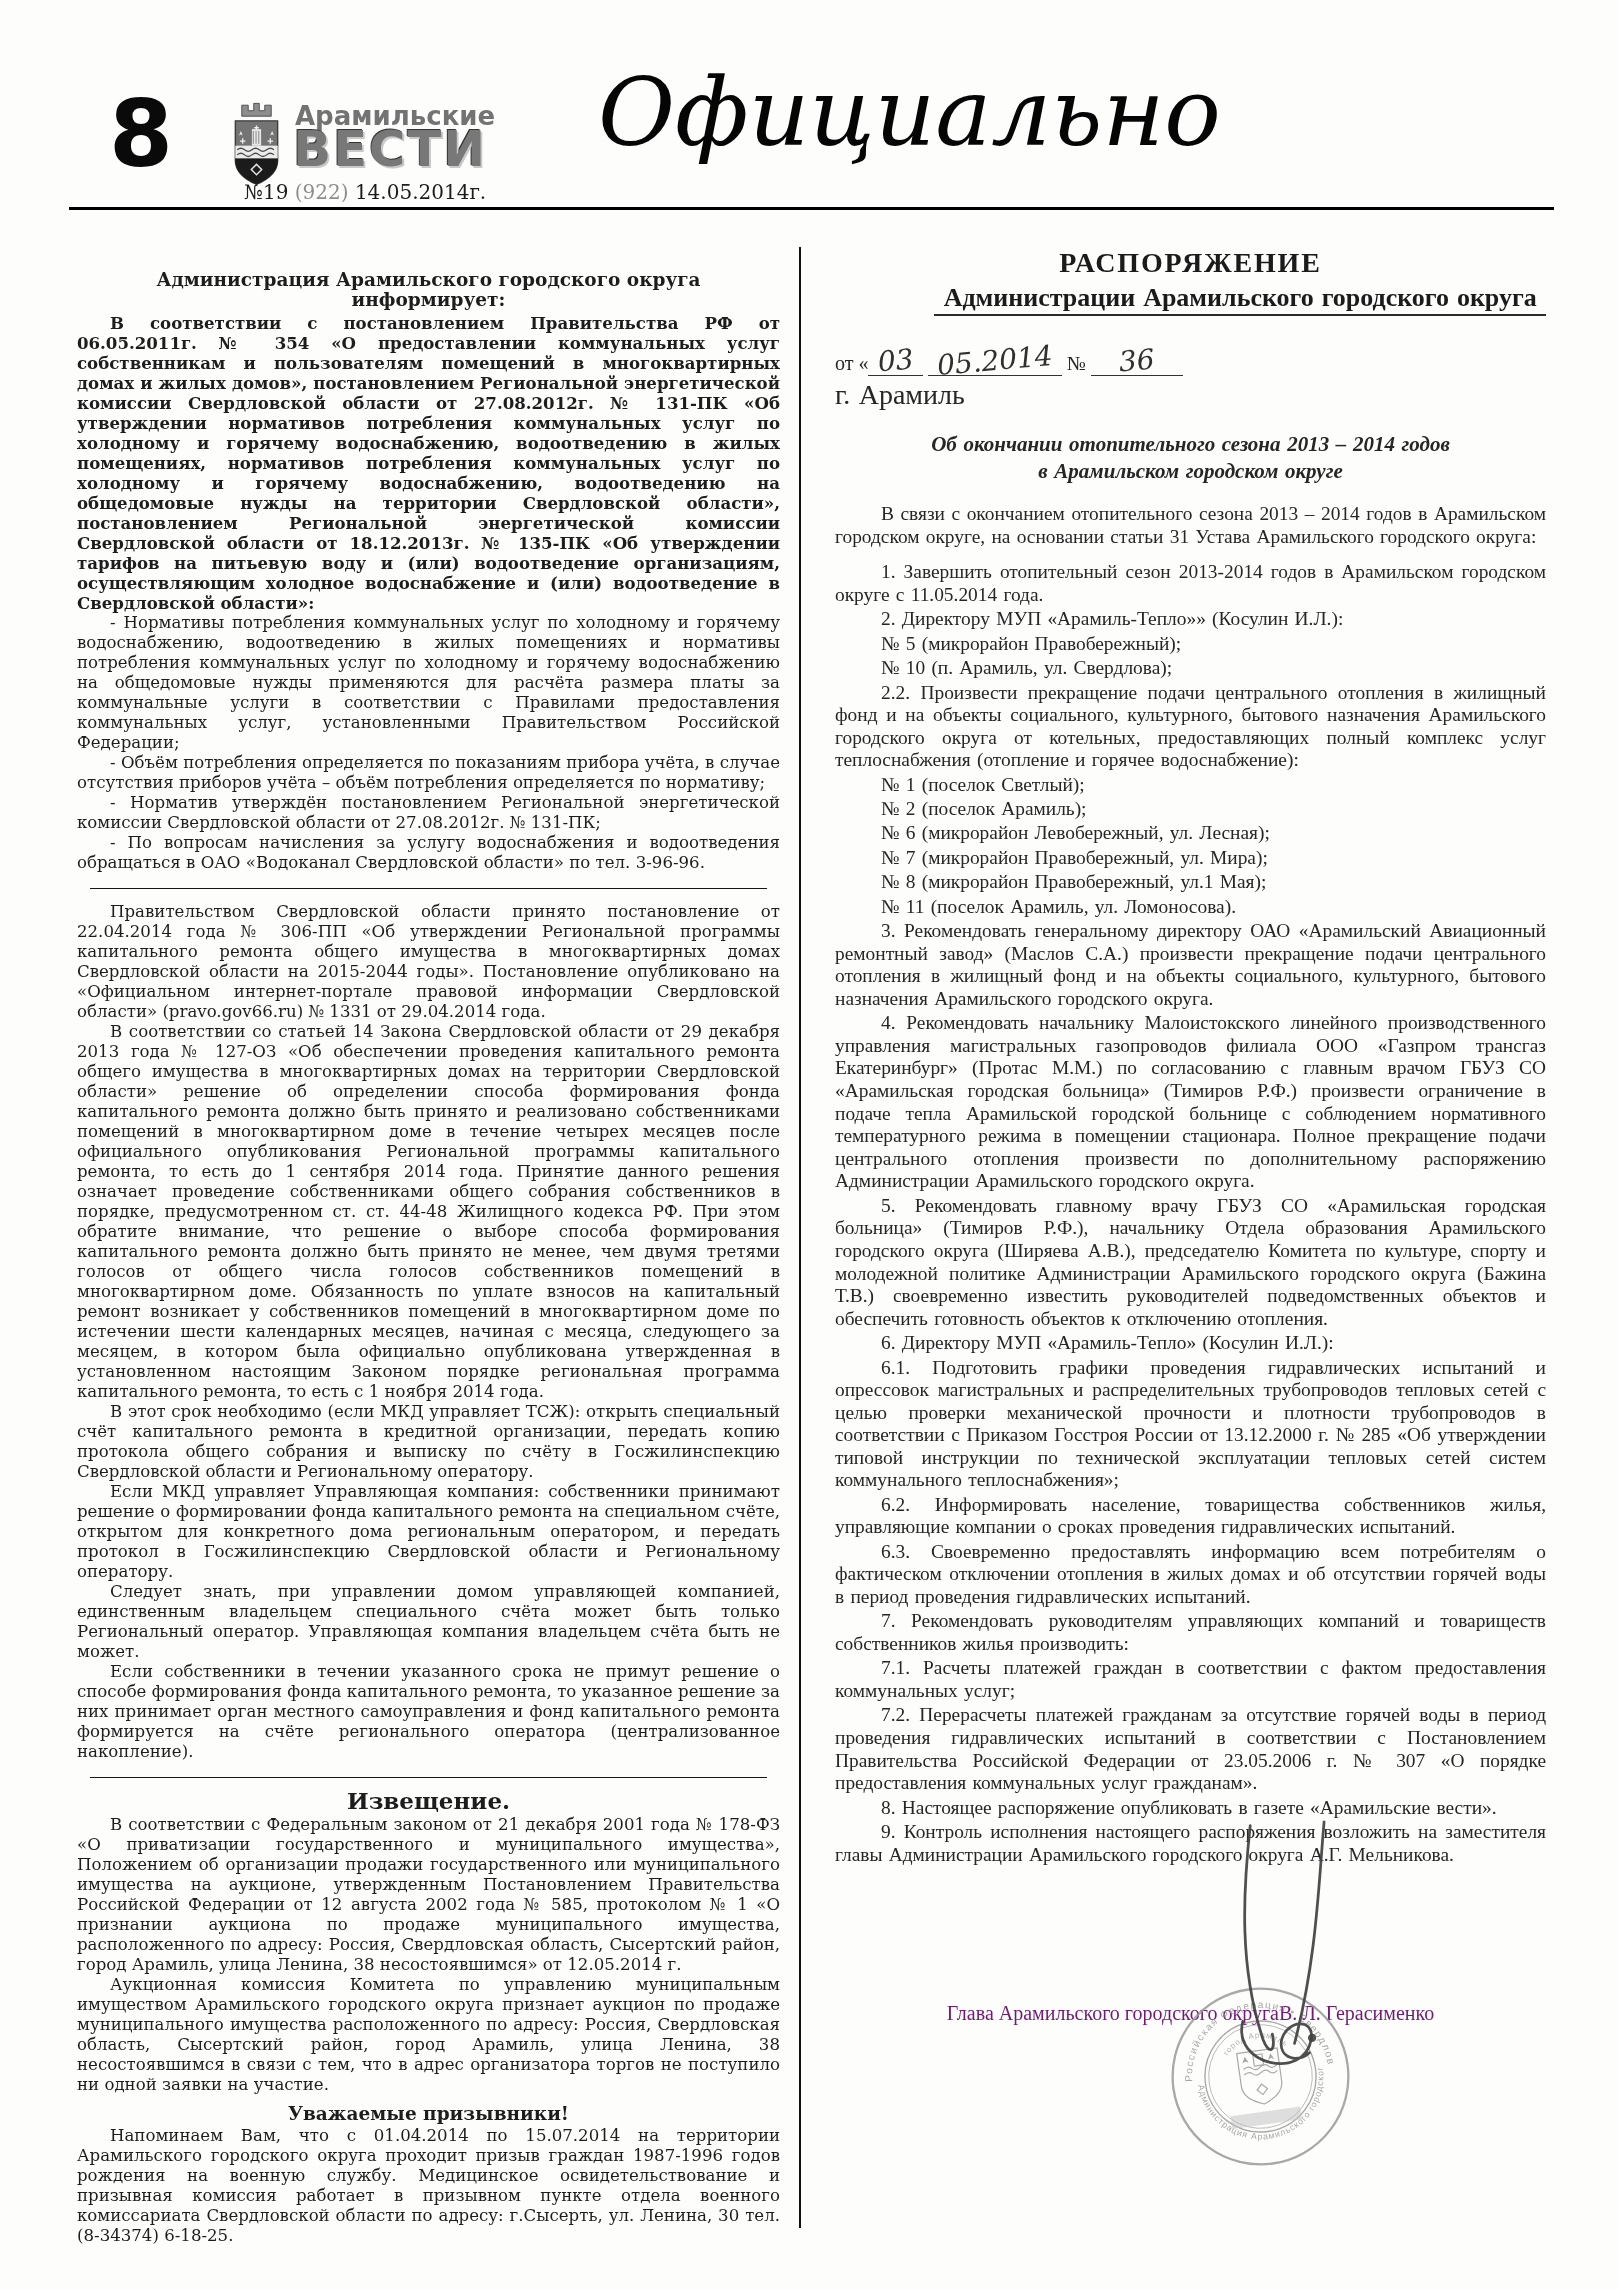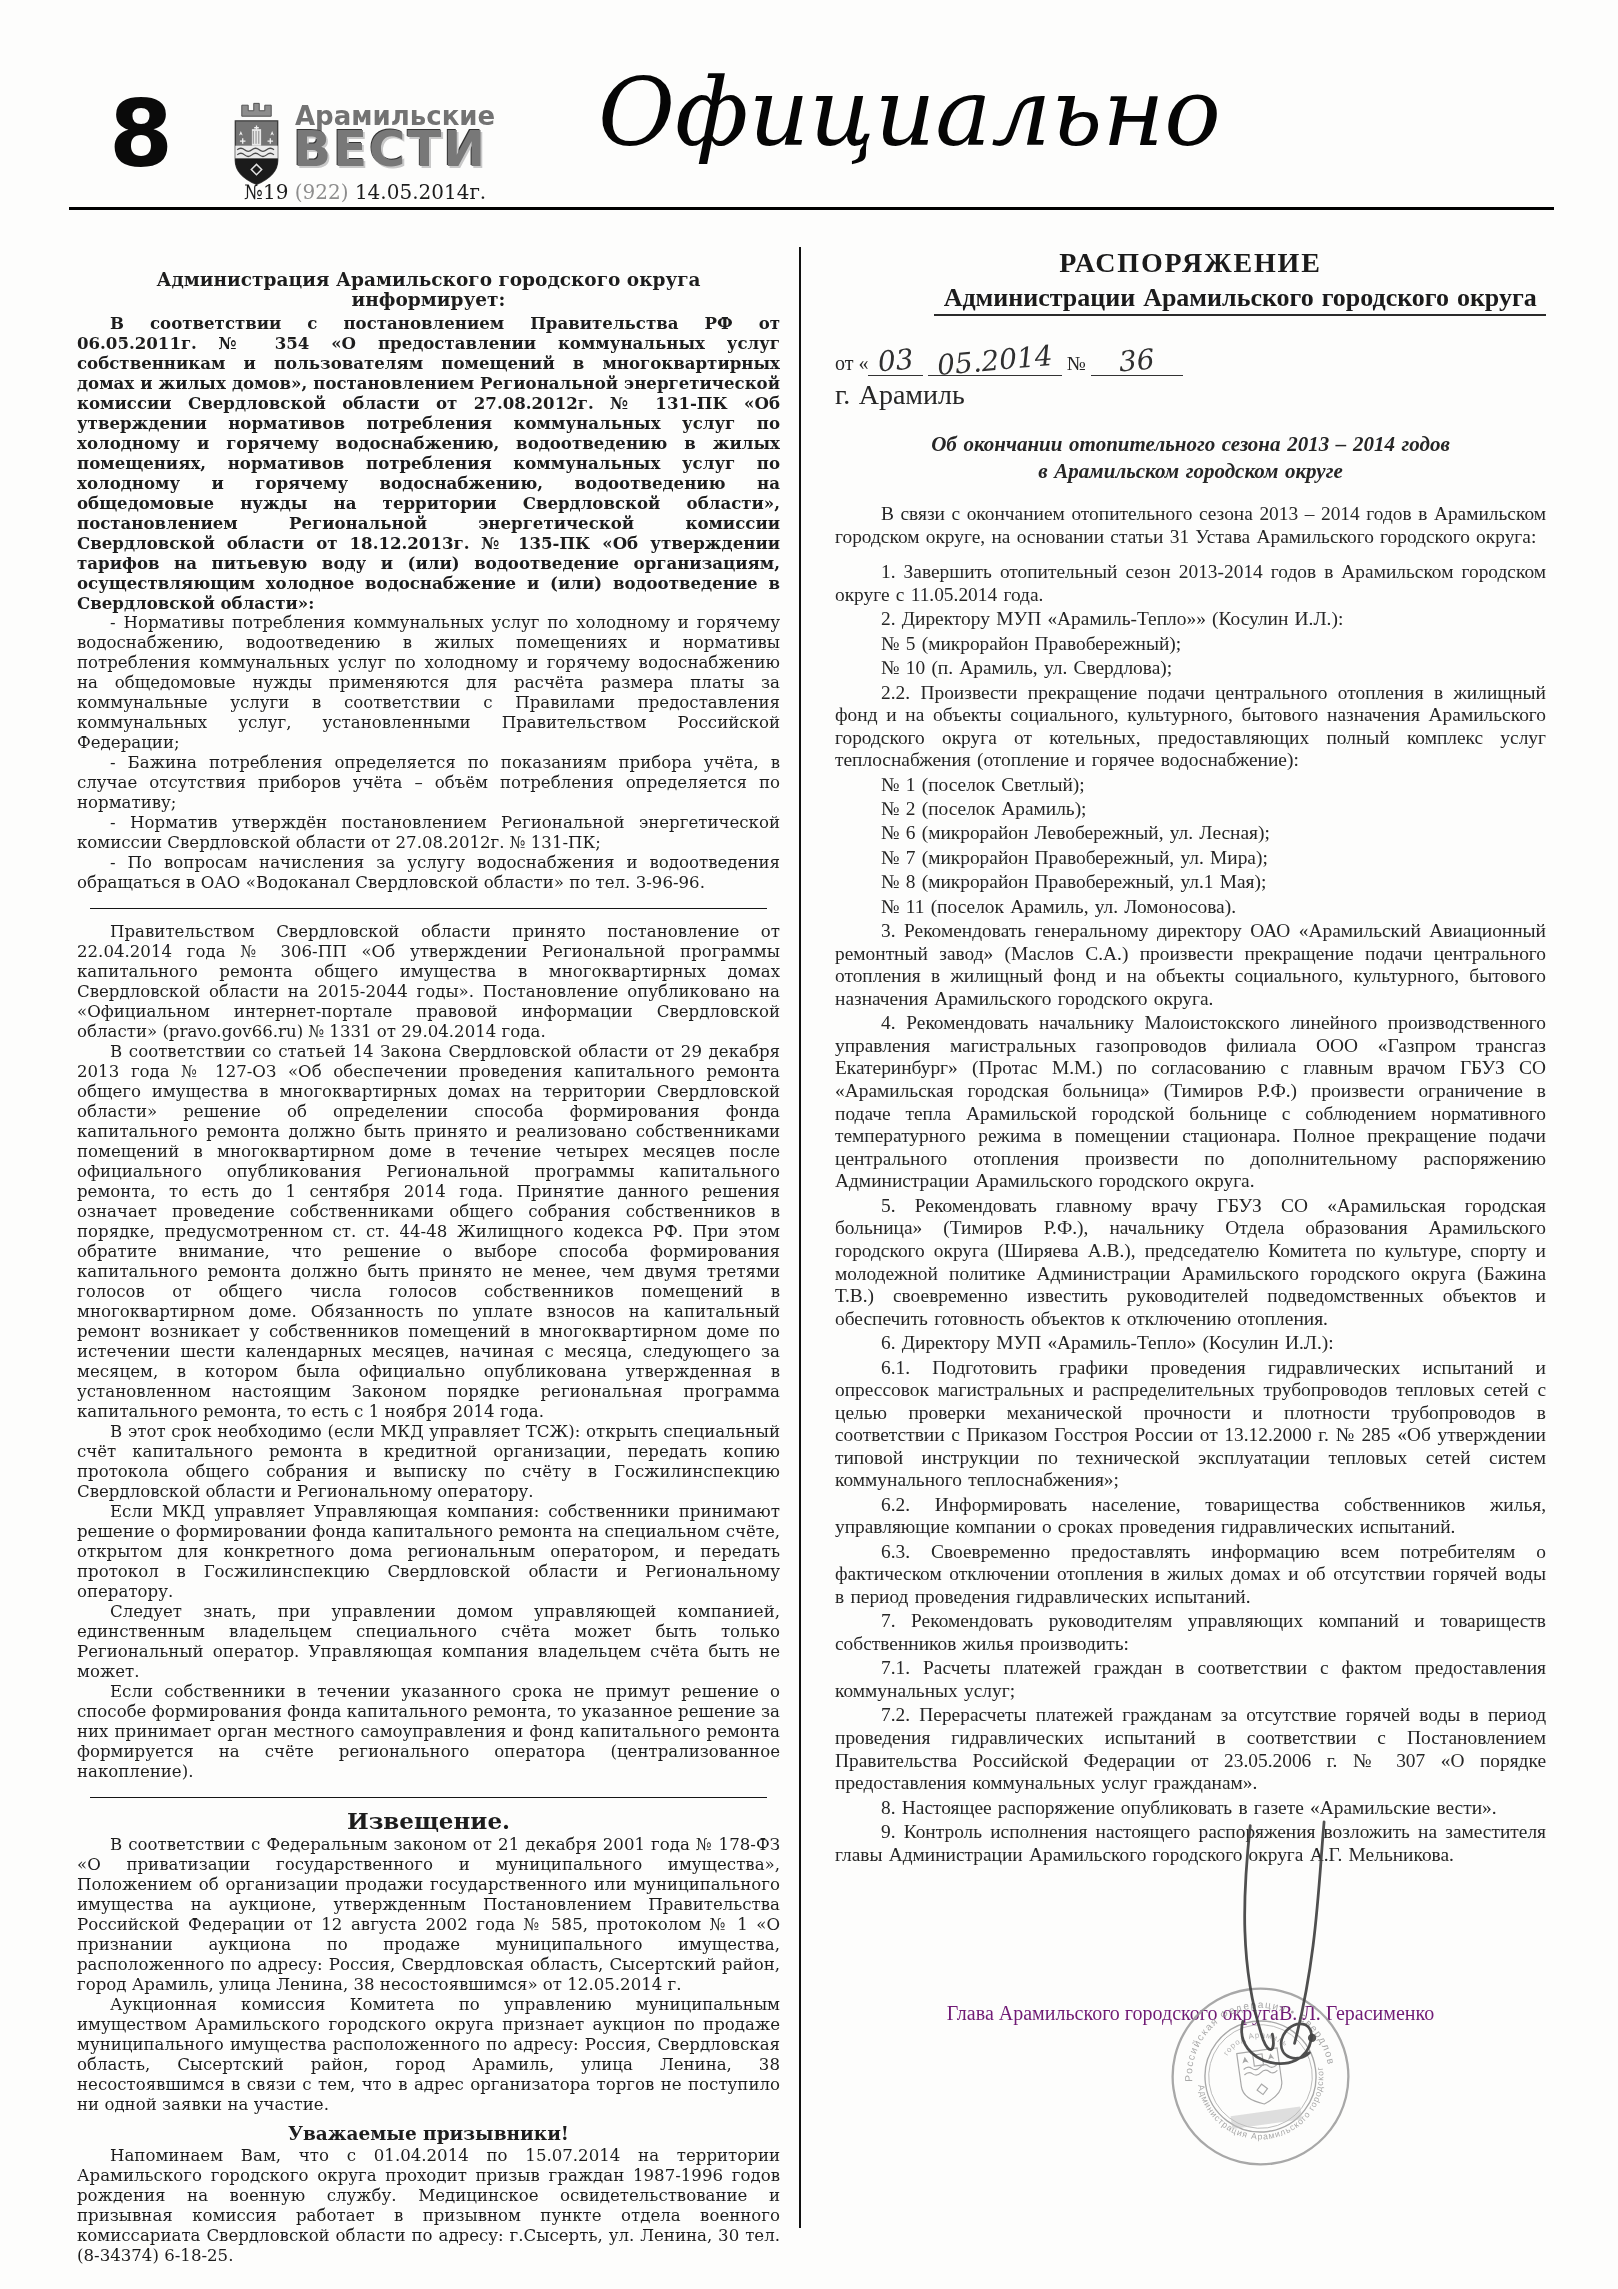--- a/index.html
+++ b/index.html
@@ -78,21 +78,21 @@
   </div>
 
   <div class="section-title">Официально</div>
   <div class="mast-rule"></div>
   <div class="vdivider"></div>
 
   <section class="lcol">
     <div class="lhead">Администрация Арамильского городского округа информирует:</div>
     <p class="boldp">В соответствии с постановлением Правительства РФ от 06.05.2011г. № 354 «О предоставлении коммунальных услуг собственникам и пользователям помещений в многоквартирных домах и жилых домов», постановлением Региональной энергетической комиссии Свердловской области от 27.08.2012г. № 131-ПК «Об утверждении нормативов потребления коммунальных услуг по холодному и горячему водоснабжению, водоотведению в жилых помещениях, нормативов потребления коммунальных услуг по холодному и горячему водоснабжению, водоотведению на общедомовые нужды на территории Свердловской области», постановлением Региональной энергетической комиссии Свердловской области от 18.12.2013г. № 135-ПК «Об утверждении тарифов на питьевую воду и (или) водоотведение организациям, осуществляющим холодное водоснабжение и (или) водоотведение в Свердловской области»:</p>
     <p class="boldp" style="font-weight:normal">- Нормативы потребления коммунальных услуг по холодному и горячему водоснабжению, водоотведению в жилых помещениях и нормативы потребления коммунальных услуг по холодному и горячему водоснабжению на общедомовые нужды применяются для расчёта размера платы за коммунальные услуги в соответствии с Правилами предоставления коммунальных услуг, установленными Правительством Российской Федерации;</p>
-    <p>- Бажина потребления определяется по показаниям прибора учёта, в случае отсутствия приборов учёта – объём потребления определяется по нормативу;</p>
+    <p>- Объём потребления определяется по показаниям прибора учёта, в случае отсутствия приборов учёта – объём потребления определяется по нормативу;</p>
     <p>- Норматив утверждён постановлением Региональной энергетической комиссии Свердловской области от 27.08.2012г. № 131-ПК;</p>
     <p>- По вопросам начисления за услугу водоснабжения и водоотведения обращаться в ОАО «Водоканал Свердловской области» по тел. 3-96-96.</p>
 
     <hr class="lsep">
 
     <p>Правительством Свердловской области принято постановление от 22.04.2014 года № 306-ПП «Об утверждении Региональной программы капитального ремонта общего имущества в многоквартирных домах Свердловской области на 2015-2044 годы». Постановление опубликовано на «Официальном интернет-портале правовой информации Свердловской области» (pravo.gov66.ru) № 1331 от 29.04.2014 года.</p>
     <p>В соответствии со статьей 14 Закона Свердловской области от 29 декабря 2013 года № 127-ОЗ «Об обеспечении проведения капитального ремонта общего имущества в многоквартирных домах на территории Свердловской области» решение об определении способа формирования фонда капитального ремонта должно быть принято и реализовано собственниками помещений в многоквартирном доме в течение четырех месяцев после официального опубликования Региональной программы капитального ремонта, то есть до 1 сентября 2014 года. Принятие данного решения означает проведение собственниками общего собрания собственников в порядке, предусмотренном ст. ст. 44-48 Жилищного кодекса РФ. При этом обратите внимание, что решение о выборе способа формирования капитального ремонта должно быть принято не менее, чем двумя третями голосов от общего числа голосов собственников помещений в многоквартирном доме. Обязанность по уплате взносов на капитальный ремонт возникает у собственников помещений в многоквартирном доме по истечении шести календарных месяцев, начиная с месяца, следующего за месяцем, в котором была официально опубликована утвержденная в установленном настоящим Законом порядке региональная программа капитального ремонта, то есть с 1 ноября 2014 года.</p>
     <p>В этот срок необходимо (если МКД управляет ТСЖ): открыть специальный счёт капитального ремонта в кредитной организации, передать копию протокола общего собрания и выписку по счёту в Госжилинспекцию Свердловской области и Региональному оператору.</p>
     <p>Если МКД управляет Управляющая компания: собственники принимают решение о формировании фонда капитального ремонта на специальном счёте, открытом для конкретного дома региональным оператором, и передать протокол в Госжилинспекцию Свердловской области и Региональному оператору.</p>
     <p>Следует знать, при управлении домом управляющей компанией, единственным владельцем специального счёта может быть только Региональный оператор. Управляющая компания владельцем счёта быть не может.</p>

